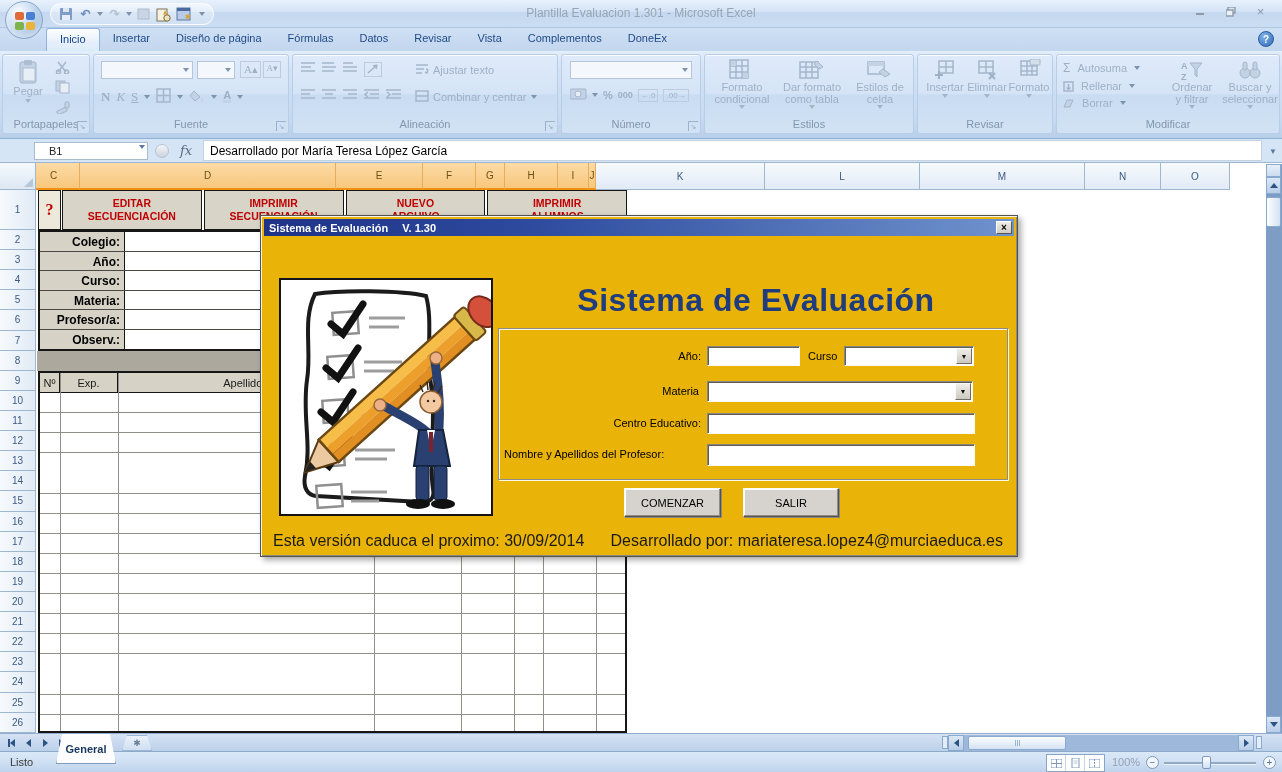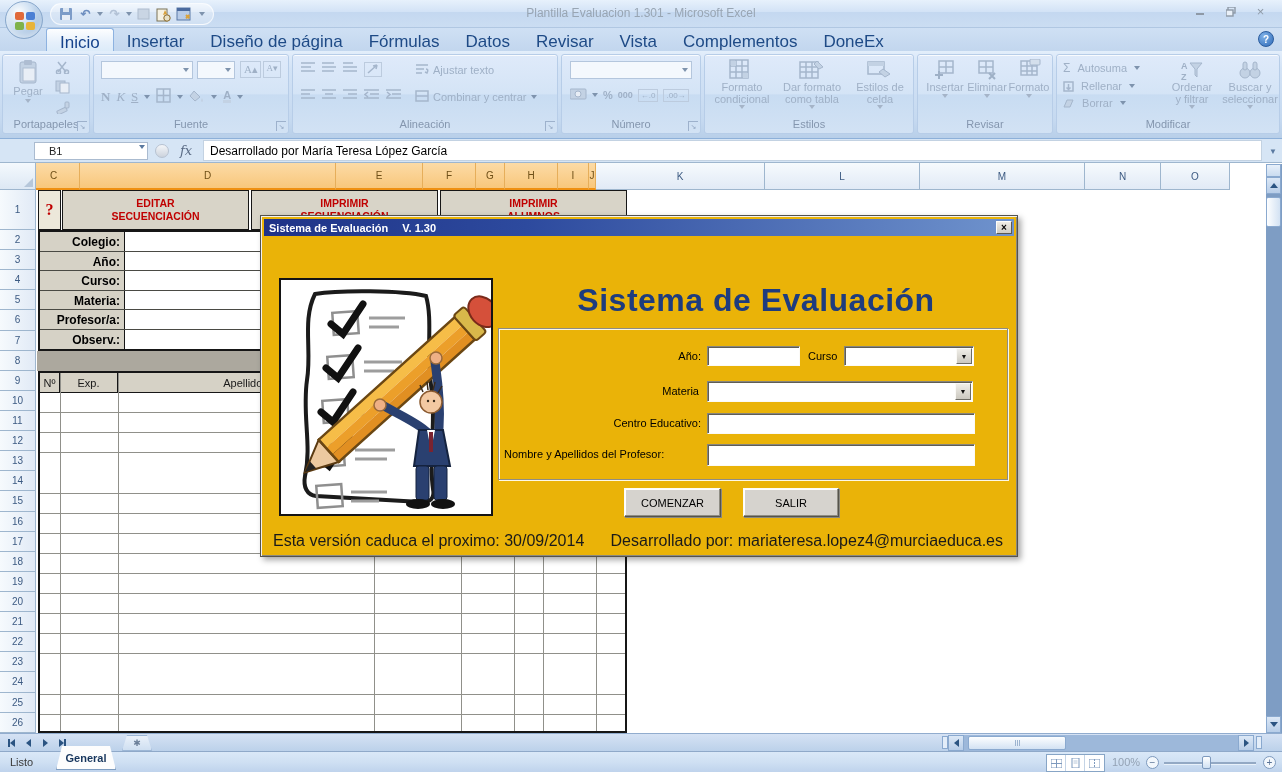--- a/index.html
+++ b/index.html
@@ -20,21 +20,21 @@
 .qicon { width:17px; height:17px; display:flex; align-items:center; justify-content:center; font-size:12px; }
 .caret { width:0; height:0; border-left:3px solid transparent; border-right:3px solid transparent; border-top:4px solid #7e93ad; }
 .win-title { position:absolute; left:300px; right:300px; top:6px; text-align:center; font-size:12px; color:#98a5b3; }
 .winbtns { position:absolute; right:8px; top:4px; display:flex; gap:3px; }
 .winbtn { width:27px; height:15px; display:flex; align-items:center; justify-content:center;
   color:#8e99a6; font-size:11px; border-radius:3px; }
 
 
 .tabrow { position:absolute; left:0; top:28px; width:1282px; height:23px; background:linear-gradient(#cfe0f4,#c2d6ee); }
 .tabs { position:absolute; left:46px; top:0; height:23px; display:flex; }
-.rtab { padding:4px 13px 0 13px; height:23px; color:#1e4a86; font-size:17px; }
+.rtab { padding:4px 13px 0 13px; height:23px; color:#1e4a86; font-size:11px; }
 .rtab.active { background:linear-gradient(#fdfeff,#e6f0fb 60%,#dcebf9); border:1px solid #8db2e0; border-bottom:none;
   border-radius:3px 3px 0 0; color:#15428b; }
 .helpbtn { position:absolute; right:8px; top:3px; width:16px; height:16px; border-radius:50%;
   background:radial-gradient(circle at 35% 30%, #7fb2e8, #2f6ab8); color:#fff; font-weight:bold;
   font-size:10px; display:flex; align-items:center; justify-content:center; border:1px solid #2a5c9e; }
 
 
 .ribbon { position:absolute; left:0; top:51px; width:1282px; height:88px;
   background:linear-gradient(#e3eefb,#d3e3f6 20%,#c5d9f0 80%,#b8cfe9); border-bottom:1px solid #8db0d9; }
 .rgroup { position:absolute; top:3px; height:80px; border:1px solid #b7cde8; border-radius:3px;
@@ -108,21 +108,21 @@
 .tri-up { width:0;height:0;border-left:4px solid transparent;border-right:4px solid transparent;border-bottom:5px solid #2b5482; }
 .tri-dn { width:0;height:0;border-left:4px solid transparent;border-right:4px solid transparent;border-top:5px solid #2b5482; }
 .tri-lf { width:0;height:0;border-top:4px solid transparent;border-bottom:4px solid transparent;border-right:5px solid #2b5482; }
 .tri-rt { width:0;height:0;border-top:4px solid transparent;border-bottom:4px solid transparent;border-left:5px solid #2b5482; }
 
 
 .tabbar { position:absolute; left:0; top:733px; width:1282px; height:18px; background:linear-gradient(#d5e2f4,#bcd1ea); border-top:1px solid #91acce; z-index:21; }
 .navbtns { position:absolute; left:3px; top:1px; display:flex; gap:1px; }
 .navbtn { width:16px; height:15px; display:flex; align-items:center; justify-content:center; }
 .navbtn .bar { width:2px; height:8px; background:#2b5482; }
-.sheettab { position:absolute; left:56px; top:12px; width:60px; height:24px; background:#fdfdfd; border:1px solid #7f9dc0; border-top:none;
+.sheettab { position:absolute; left:56px; top:0; width:60px; height:30px; background:#fdfdfd; border:1px solid #7f9dc0; border-top:none;
   clip-path:polygon(6px 0, calc(100% - 6px) 0, 100% 100%, 0 100%); transform:scaleY(1);
   display:flex; align-items:center; justify-content:center; font-weight:bold; color:#17365d; font-size:11px; }
 .instab { position:absolute; left:122px; top:1px; width:30px; height:16px; background:linear-gradient(#eaf1fa,#cfdff1);
   border:1px solid #9db7d6; clip-path:polygon(5px 0, calc(100% - 5px) 0, 100% 100%, 0 100%);
   display:flex; align-items:center; justify-content:center; font-size:9px; color:#6b7f99; }
 .hsplit { position:absolute; top:2px; width:6px; height:13px; background:#e3edf9; border:1px solid #8aa9cf; }
 .hscroll-track { position:absolute; left:964px; top:1px; width:274px; height:16px; background:#9db8da; }
 .hthumb { position:absolute; left:968px; top:2px; width:98px; height:14px; background:linear-gradient(#fdfeff,#d3e2f3); border:1px solid #8aa9cf; border-radius:2px; display:flex; align-items:center; justify-content:center; gap:1px; }
 .hthumb i { width:1px; height:6px; background:#9db4d0; }
 .hbtn { position:absolute; top:1px; width:16px; height:16px; background:linear-gradient(#dce8f6,#b7cde8); border:1px solid #8aa9cf; display:flex; align-items:center; justify-content:center; }
@@ -561,20 +561,24 @@
     <div class="qcell">?</div>
     <div class="tbtns">
 
     <div class="tbtn">
         <span>EDITAR</span>
         <span>SECUENCIACIÓN</span>
       </div>
         <div class="tbtn">
         <span>IMPRIMIR</span>
         <span>SECUENCIACIÓN</span>
+      </div>
+        <div class="tbtn">
+        <span>NUEVO</span>
+        <span>ARCHIVO</span>
       </div>
         <div class="tbtn">
         <span>IMPRIMIR</span>
         <span>ALUMNOS</span>
       </div>
       </div>
     <div class="labelsbox">
       <div>
 
       <div class="lrow">

